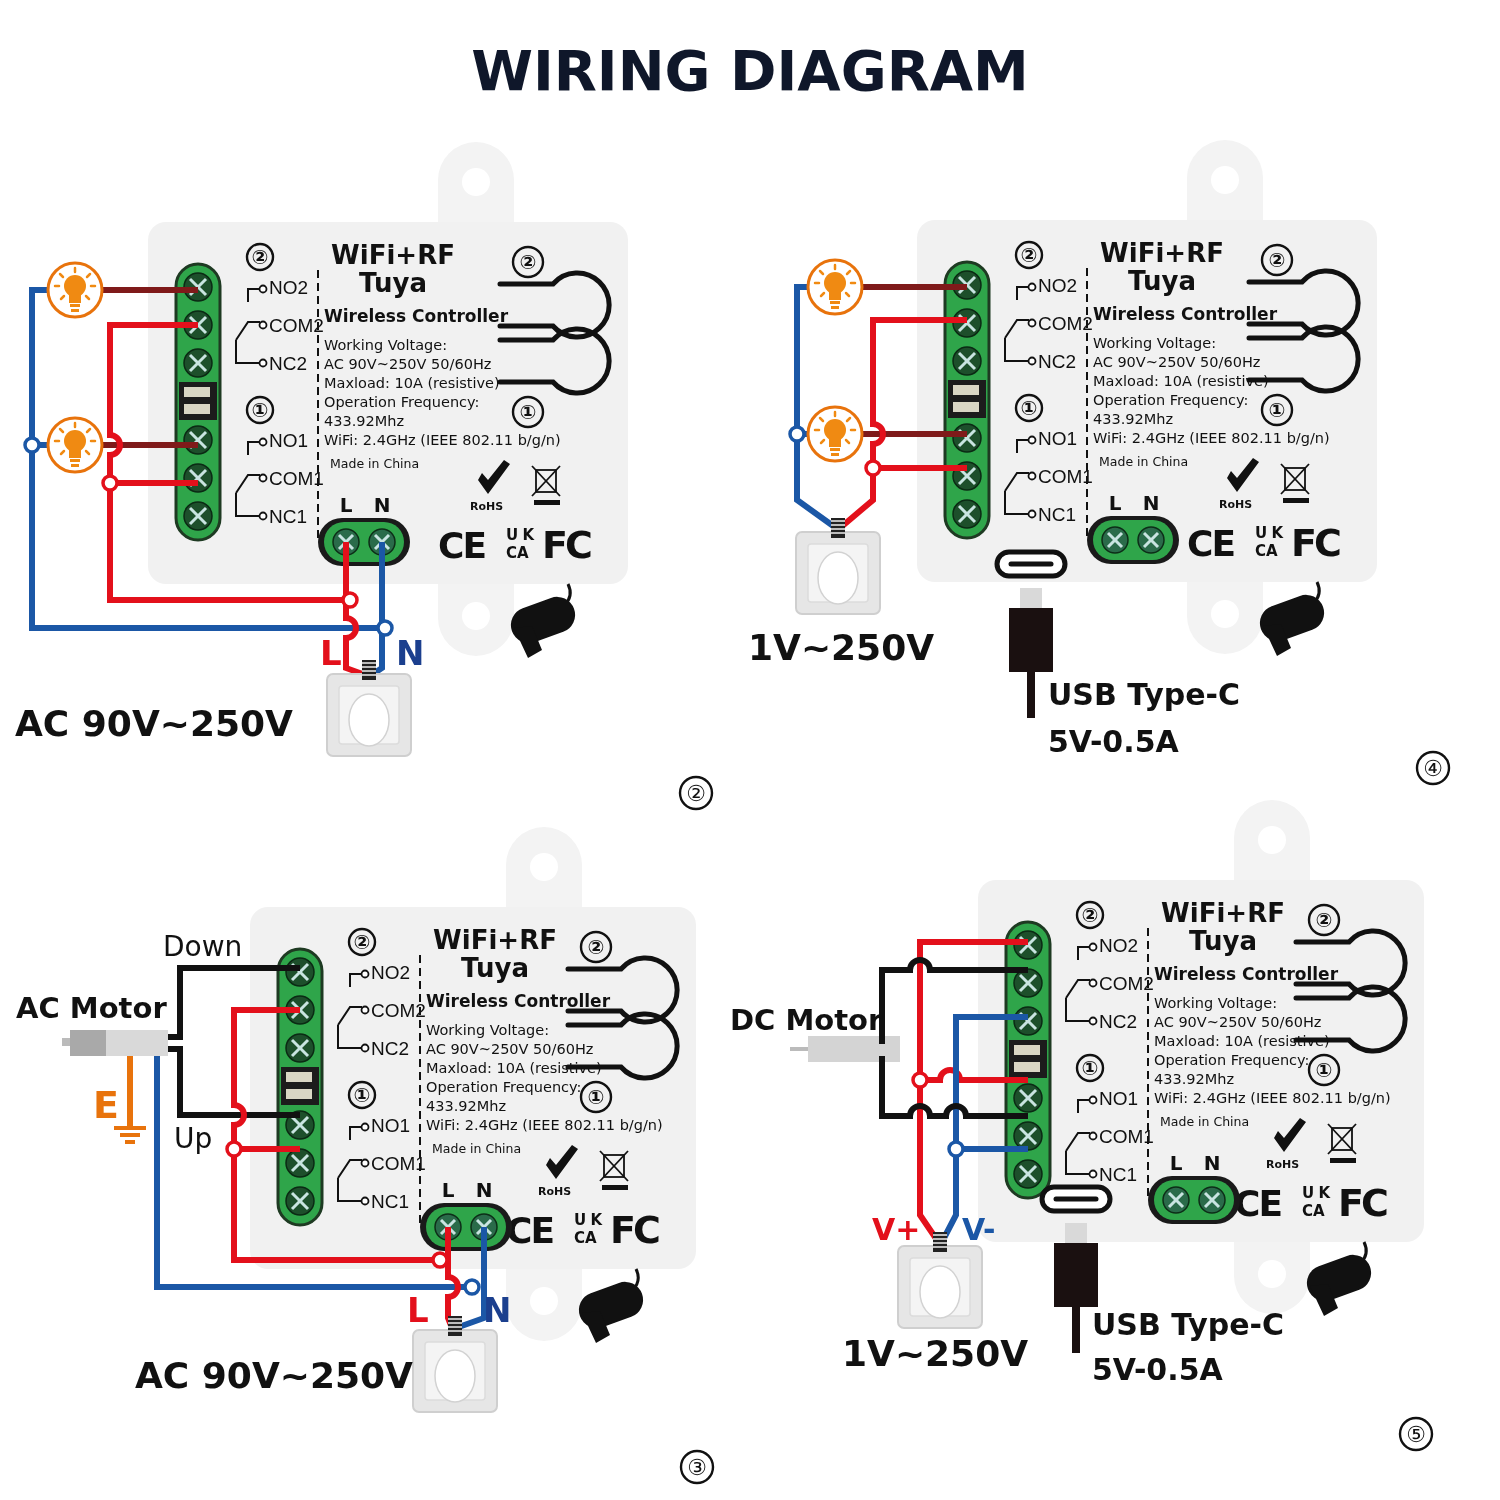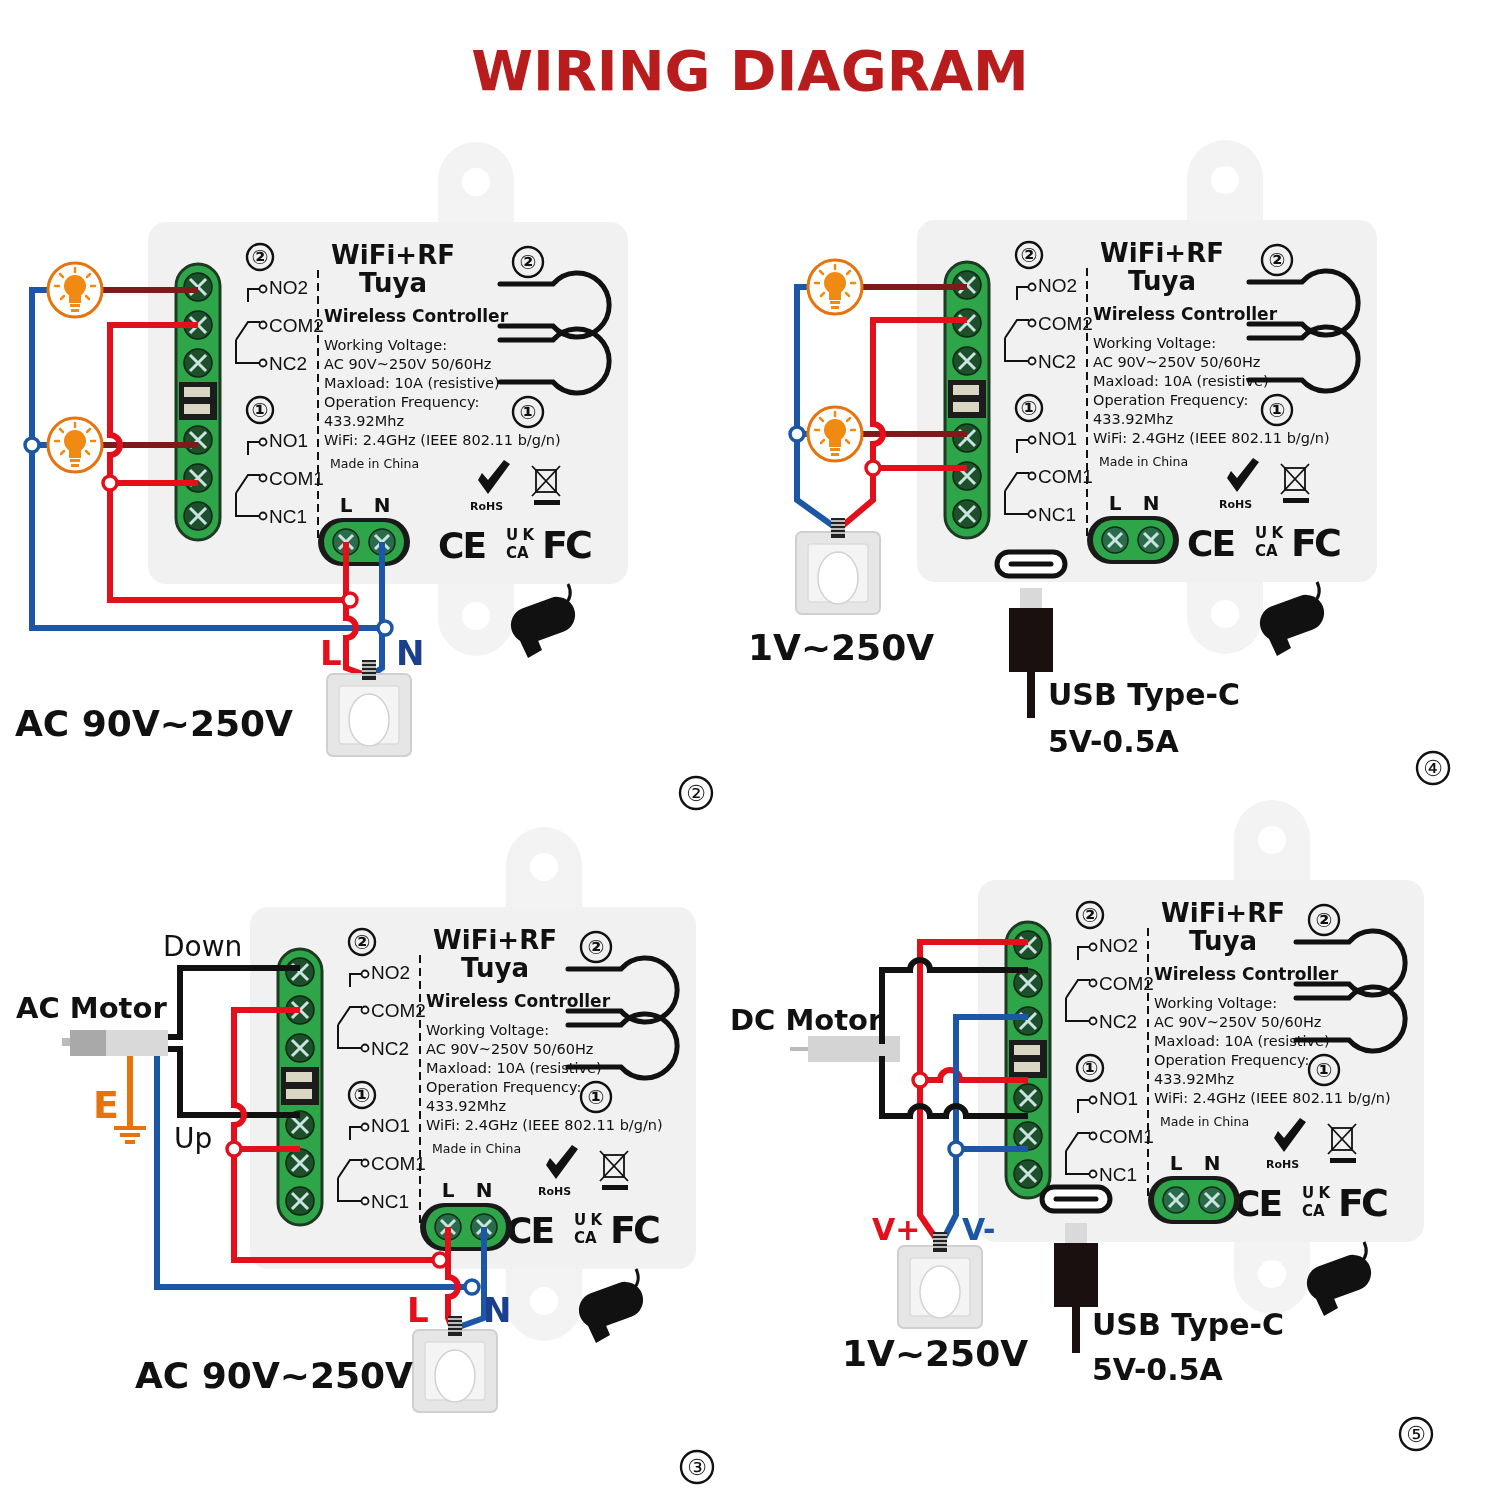--- a/index.html
+++ b/index.html
@@ -1,17 +1,17 @@
 <!DOCTYPE html>
 <html><head>
 <meta charset="utf-8">
 <style>
   html, body { margin: 0; padding: 0; background: #ffffff; }
   body { width: 1500px; height: 1500px; position: relative; overflow: hidden; font-family: "Liberation Sans", sans-serif; }
-  #title { position: absolute; left: 0; width: 1500px; top: 38px; text-align: center; font-family: "DejaVu Sans", sans-serif; font-weight: bold; font-size: 56px; color: #b91c1c; letter-spacing: 0px; }
+  #title { position: absolute; left: 0; width: 1500px; top: 38px; text-align: center; font-family: "DejaVu Sans", sans-serif; font-weight: bold; font-size: 56px; color: #0f172a; letter-spacing: 0px; }
   svg#diagram { position: absolute; left: 0; top: 0; }
   .wire { fill: none; stroke-width: 6; stroke-linejoin: miter; }
   .red { stroke: #e3101b; }
   .dred { stroke: #7f1a1a; }
   .blue { stroke: #1b57a6; }
   .black { stroke: #111111; }
   .orange { stroke: #e8730c; }
   .node { fill: #ffffff; stroke-width: 3.5; }
   .housing { fill: #f1f1f1; }
   .tab { fill: #f3f3f3; }

